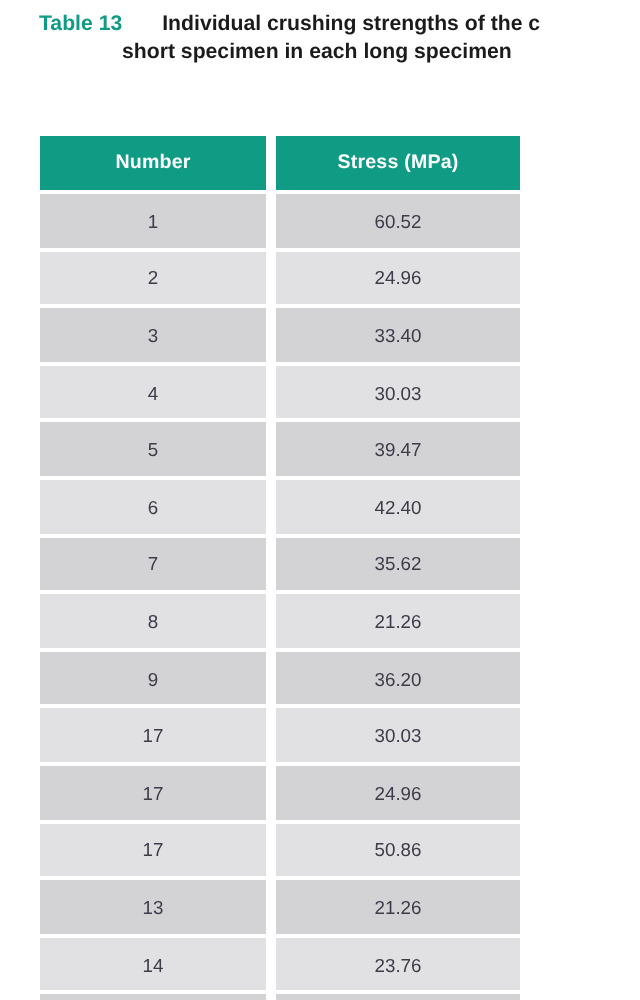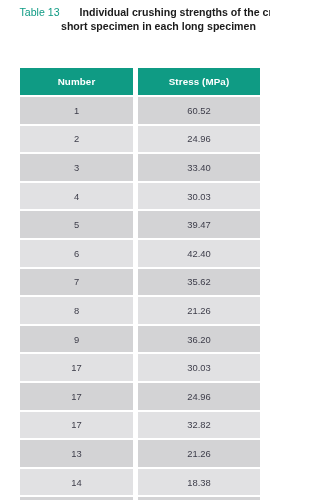--- a/index.html
+++ b/index.html
@@ -31,21 +31,21 @@
     width: 240px;
     font-size: 10.6px;
     line-height: 14.2px;
     color: #1b1b1b;
     font-weight: 700;
     text-indent: -0.5px;
     padding-left: 41px;
   }
   .caption-label {
     color: #0f9b84;
-    font-weight: 400;
+    font-weight: 700;
     margin-left: -41px;
     margin-right: 20px;
   }
   .caption-text {
     font-weight: 700;
     color: #1b1b1b;
   }
 
   
   .table {
@@ -142,29 +142,29 @@
     <div class="trow rlight">
       <div class="cell col-num">17</div>
       <div class="cell col-val">30.03</div>
     </div>
     <div class="trow rdark">
       <div class="cell col-num">17</div>
       <div class="cell col-val">24.96</div>
     </div>
     <div class="trow rlight">
       <div class="cell col-num">17</div>
-      <div class="cell col-val">32.82</div>
+      <div class="cell col-val">50.86</div>
     </div>
     <div class="trow rdark">
       <div class="cell col-num">13</div>
       <div class="cell col-val">21.26</div>
     </div>
     <div class="trow rlight">
       <div class="cell col-num">14</div>
-      <div class="cell col-val">18.38</div>
+      <div class="cell col-val">23.76</div>
     </div>
     <div class="trow rdark">
       <div class="cell col-num">15</div>
       <div class="cell col-val">27.96</div>
     </div>
 
   </div>
 </div>
 
 </body></html>

